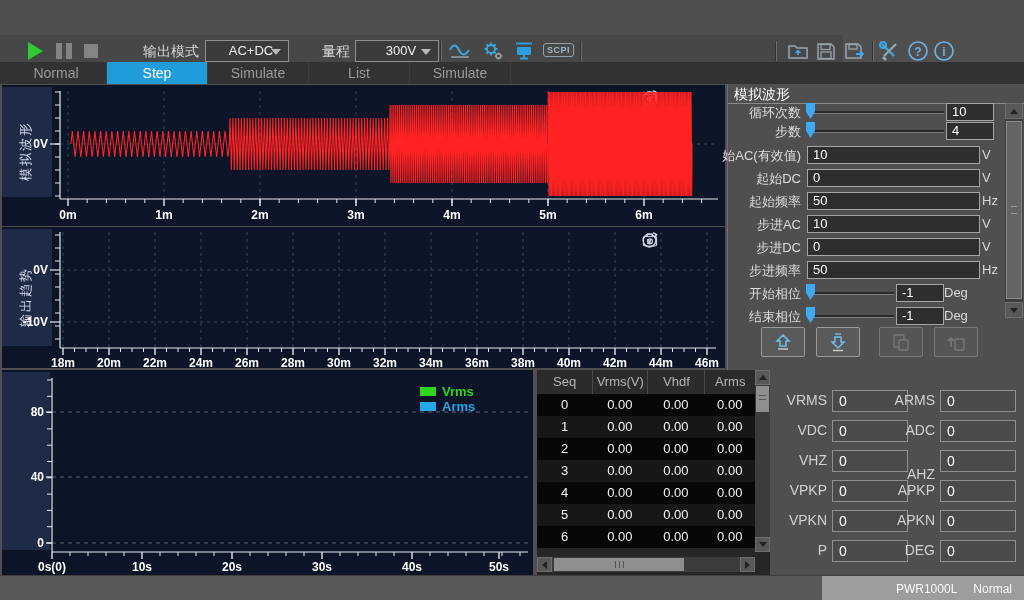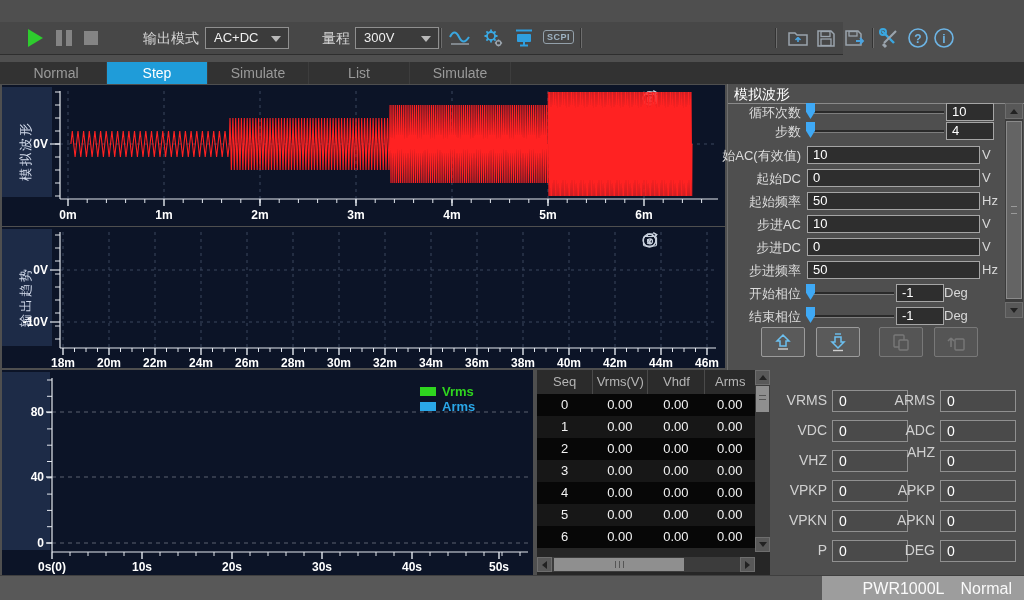--- a/index.html
+++ b/index.html
@@ -7,21 +7,21 @@
        font-family:"Liberation Sans",sans-serif;-webkit-font-smoothing:antialiased;}
   .abs{position:absolute;}
   
   #titlebar{left:0;top:0;width:1024px;height:30px;background:#3a3a3a;border-bottom:1px solid #2c2c2c;}
   #logo{left:14px;top:2px;width:34px;height:26px;}
   #apptitle{left:56px;top:5px;color:#f2f2f2;font-size:15px;font-weight:bold;letter-spacing:.5px;}
   .winbtn{top:3px;width:32px;height:24px;background:#4b4b4b;border:1px solid #5d5d5d;
           display:flex;align-items:center;justify-content:center;box-sizing:border-box;}
   #btn-close{background:#c8281c;border-color:#d84438;}
   
-  #toolbar{left:0;top:22px;width:843px;height:32px;background:#474747;border-bottom:1px solid #2e2e2e;}
+  #toolbar{left:0;top:35px;width:843px;height:32px;background:#474747;border-bottom:1px solid #2e2e2e;text-align:center;}
   .tb-label{color:#d6d6d6;font-size:14px;top:8px;}
   .dropdown{top:5px;width:74px;height:20px;background:#3b3b3b;border:1px solid #8f8f8f;color:#f0f0f0;
             font-size:13px;line-height:20px;padding-left:8px;box-sizing:content-box;}
   .dd-caret{position:absolute;right:7px;top:8px;width:0;height:0;border-left:5px solid transparent;
             border-right:5px solid transparent;border-top:6px solid #b9b9b9;}
   #play{left:28px;top:7px;width:0;height:0;border-left:15px solid #2ecc2e;border-top:9px solid transparent;border-bottom:9px solid transparent;}
   #pause{left:56px;top:8px;width:18px;height:16px;display:flex;gap:4px;}
   #pause span{width:6px;height:16px;background:#848484;}
   #stop{left:84px;top:9px;width:14px;height:14px;background:#848484;}
   .vsep{top:6px;width:1px;height:20px;background:#6d6d6d;border-left:1px solid #333;}
@@ -81,21 +81,21 @@
         border-radius:2px;display:flex;align-items:center;justify-content:center;box-sizing:border-box;}
   
   #measure{left:772px;top:370px;width:252px;height:205px;background:#4f4f4f;}
   .mlabel{position:absolute;color:#d0d0d0;font-size:14px;text-align:right;width:60px;}
   .mbox{position:absolute;width:68px;height:20px;border:1px solid #909090;color:#ffffff;font-size:14px;
         line-height:20px;padding-left:6px;background:#4a4a4a;}
   
   #statusbar{left:0;top:575px;width:1024px;height:25px;background:#585858;border-top:1px solid #3f3f3f;}
   #statuspanel{position:absolute;left:822px;top:0;width:202px;height:25px;background:#9d9d9d;
                display:flex;align-items:center;justify-content:flex-end;gap:16px;padding-right:12px;box-sizing:border-box;}
-  #statuspanel span{color:#fafafa;font-size:16px;}
+  #statuspanel span{color:#fafafa;font-size:12px;}
   #watermark{position:absolute;left:833px;top:1px;color:rgba(65,160,65,.8);font-size:20px;letter-spacing:1px;}
 </style>
 </head>
 <body>
 
 <div id="app">
 
 
   <div id="toolbar" class="abs">
     <div id="play" class="abs"></div>
@@ -686,21 +686,21 @@
       <div class="mlabel" style="top: 22px; left: -5px;">VRMS</div>
       <div class="mbox" style="top: 20px; left: 60px;">0</div>
       <div class="mlabel" style="top: 22px; left: 103px;">ARMS</div>
       <div class="mbox" style="top: 20px; left: 168px;">0</div>
       <div class="mlabel" style="top: 52px; left: -5px;">VDC</div>
       <div class="mbox" style="top: 50px; left: 60px;">0</div>
       <div class="mlabel" style="top: 52px; left: 103px;">ADC</div>
       <div class="mbox" style="top: 50px; left: 168px;">0</div>
       <div class="mlabel" style="top: 82px; left: -5px;">VHZ</div>
       <div class="mbox" style="top: 80px; left: 60px;">0</div>
-      <div class="mlabel" style="top: 74px; left: 103px;">AHZ</div>
+      <div class="mlabel" style="top: 96px; left: 103px;">AHZ</div>
       <div class="mbox" style="top: 80px; left: 168px;">0</div>
       <div class="mlabel" style="top: 112px; left: -5px;">VPKP</div>
       <div class="mbox" style="top: 110px; left: 60px;">0</div>
       <div class="mlabel" style="top: 112px; left: 103px;">APKP</div>
       <div class="mbox" style="top: 110px; left: 168px;">0</div>
       <div class="mlabel" style="top: 142px; left: -5px;">VPKN</div>
       <div class="mbox" style="top: 140px; left: 60px;">0</div>
       <div class="mlabel" style="top: 142px; left: 103px;">APKN</div>
       <div class="mbox" style="top: 140px; left: 168px;">0</div>
       <div class="mlabel" style="top: 172px; left: -5px;">P</div>

